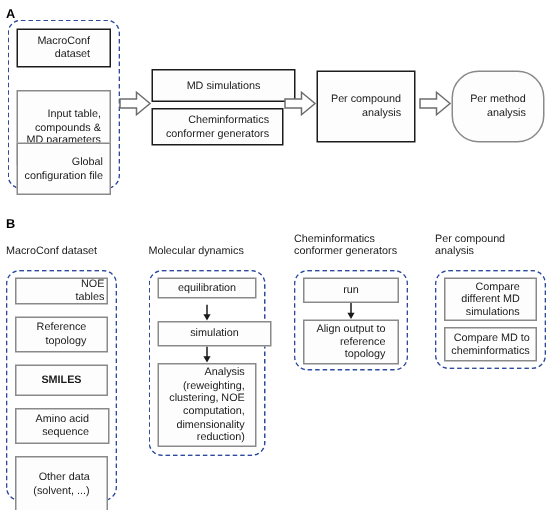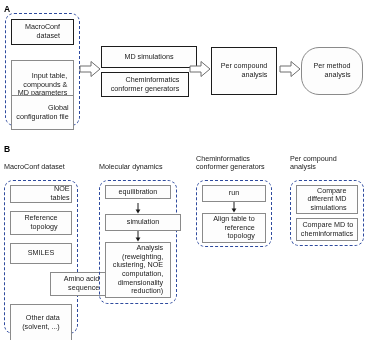--- a/index.html
+++ b/index.html
@@ -118,22 +118,22 @@
 
 <div class="panel-letter" style="left:4px; top:145px;">B</div>
 
 <div class="caption" style="left:4px; top:163px; width:92px;">MacroConf dataset</div>
 
 <div class="dashed-group" style="left:4px; top:180px; width:74px; height:154px;"></div>
 
 <div class="node thin" style="left:10px; top:185px; width:62px; height:18px;padding-left:40px;">NOE tables</div>
 <div class="node thin" style="left:10px; top:211px; width:62px; height:24px;">Reference
 topology</div>
-<div class="node thin" style="left:10px; top:243px; width:62px; height:21px;">SMILES</div>
-<div class="node thin" style="left:10px; top:272px; width:63px; height:24px;margin-left:40px;">Amino acid
+<div class="node thin" style="left:10px; top:243px; width:62px; height:21px;font-weight:bold;">SMILES</div>
+<div class="node thin" style="left:10px; top:272px; width:63px; height:24px;">Amino acid
 sequence</div>
 <div class="node thin" style="left:10px; top:304px; width:62px; height:38px;">Other data
 (solvent, ...)</div>
 
 <div class="caption" style="left:99px; top:163px; width:100px;">Molecular dynamics</div>
 
 <div class="dashed-group" style="left:99px; top:180px; width:78px; height:124px;"></div>
 
 <div class="node thin" style="left:105px; top:185px; width:66px; height:14px;">equilibration</div>
 
@@ -167,21 +167,21 @@
 
 <div class="node thin" style="left:202px; top:185px; width:64px; height:17px;">run</div>
 
 <div class="line-arrow" style="left:231px; top:202px;">
   <svg width="6" height="11" viewBox="0 0 6 11">
     <line x1="3" y1="0" x2="3" y2="7" stroke="#1a1a1a" stroke-width="1"></line>
     <polygon points="0.6,6.5 5.4,6.5 3,10.6" fill="#1a1a1a"></polygon>
   </svg>
 </div>
 
-<div class="node thin" style="left:202px; top:213px; width:64px; height:30px;">Align table to
+<div class="node thin" style="left:202px; top:213px; width:64px; height:30px;">Align output to
 reference
 topology</div>
 
 <div class="caption" style="left:290px; top:155px; width:90px;">Per compound
 analysis</div>
 
 <div class="dashed-group" style="left:290px; top:180px; width:74px; height:66px;"></div>
 
 <div class="node thin" style="left:296px; top:185px; width:62px; height:29px;">Compare
 different MD

